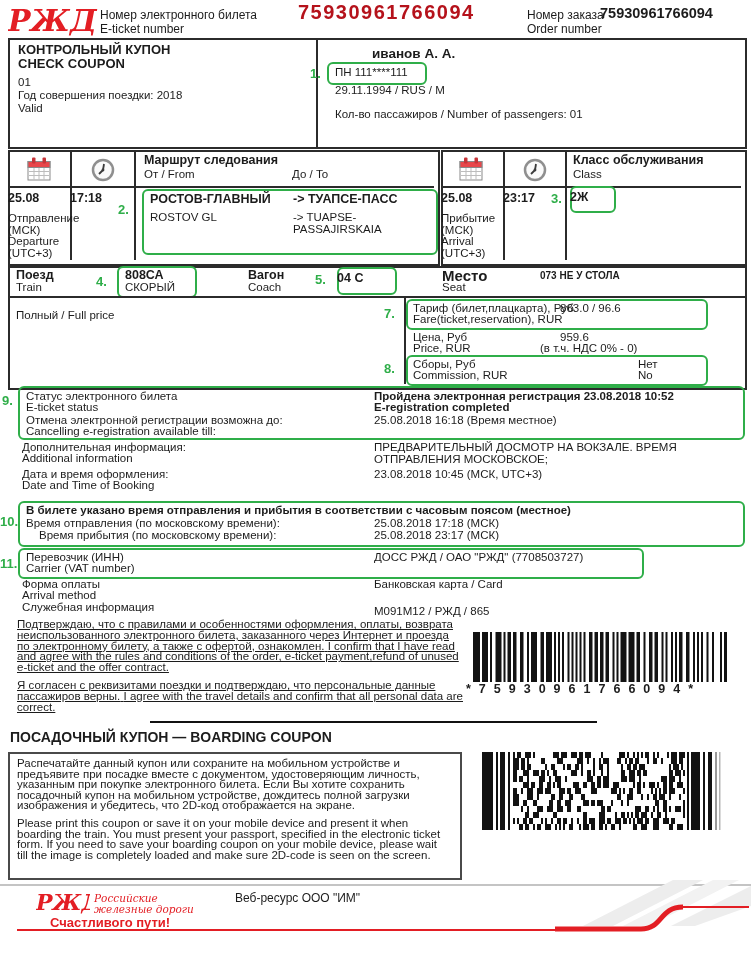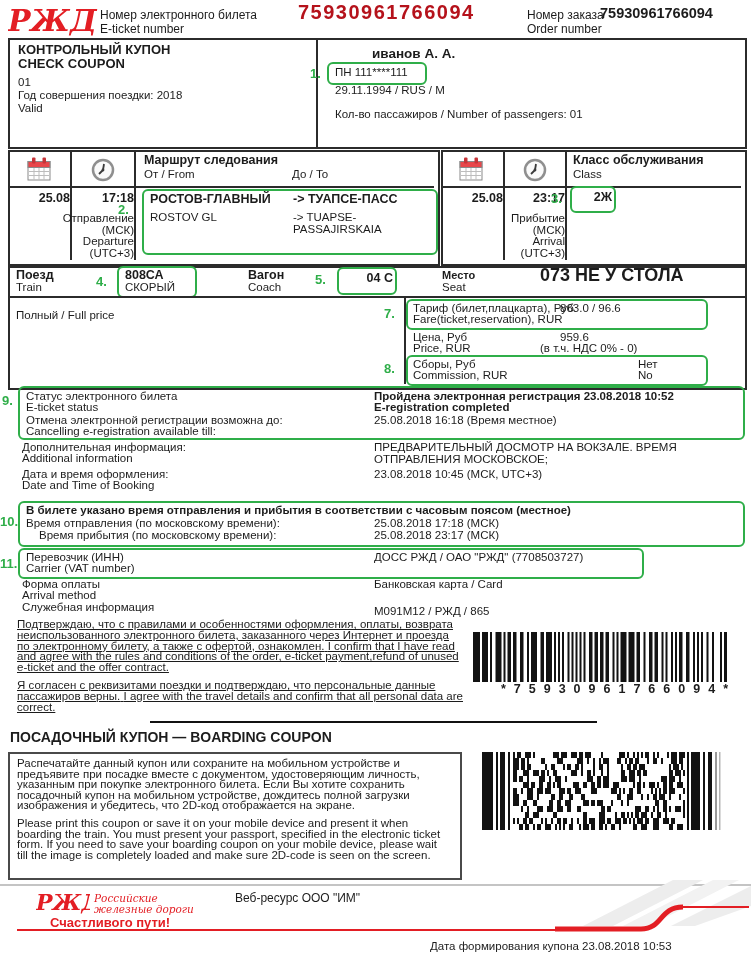--- a/index.html
+++ b/index.html
@@ -1,21 +1,21 @@
 <!DOCTYPE html>
 <html><head>
 <meta charset="utf-8">
 <style>
   html,body{margin:0;padding:0;background:#fff;}
   .page{position:relative;width:751px;height:960px;background:#fff;overflow:hidden;
         font-family:"Liberation Sans","DejaVu Sans",sans-serif;font-size:11.5px;color:#1c1c1c;}
   .t{position:absolute;white-space:nowrap;line-height:11px;}
   .wrap{white-space:normal;}
   .b{font-weight:bold;}
-  .ctr{text-align:right;}
+  .ctr{text-align:left;}
   .rgt{}
   .box{position:absolute;border:2px solid #2b2b2b;}
   .thinbox{position:absolute;border:2px solid #4a4a4a;}
   .vline{position:absolute;background:#2b2b2b;width:2px;}
   .hline{position:absolute;background:#2b2b2b;height:2px;}
   .gb{position:absolute;border:2px solid #2fae49;border-radius:6px;}
   .gn{position:absolute;color:#2fae49;font-weight:bold;font-size:13px;white-space:nowrap;}
   .red{color:#b5121b;}
   .legal{position:absolute;line-height:10.8px;}
   .legal p{margin:0 0 7px 0;text-decoration:underline;}
@@ -134,23 +134,23 @@
   <div class="t" style="left:16px;top:282px">Train</div>
   <div class="gn" style="left:96px;top:274px">4.</div>
   <div class="gb" style="left:117px;top:266px;width:76px;height:28px"></div>
   <div class="t b" style="left:125px;top:270px;font-size:12.5px">808СА</div>
   <div class="t" style="left:125px;top:282px">СКОРЫЙ</div>
   <div class="t b" style="left:248px;top:270px;font-size:12.5px">Вагон</div>
   <div class="t" style="left:248px;top:282px">Coach</div>
   <div class="gn" style="left:315px;top:272px">5.</div>
   <div class="gb" style="left:337px;top:267px;width:56px;height:24px"></div>
   <div class="t b ctr" style="left:337px;top:273px;width:56px;font-size:12.5px">04 С</div>
-  <div class="t b" style="left:442px;top:270px;font-size:11px">Место</div>
+  <div class="t b" style="left:442px;top:270px;font-size:15px">Место</div>
   <div class="t" style="left:442px;top:282px">Seat</div>
-  <div class="t b" style="left:540px;top:270px;font-size:18px">073 НЕ У СТОЛА</div>
+  <div class="t b" style="left:540px;top:270px;font-size:10px">073 НЕ У СТОЛА</div>
 
   <div class="box" style="left:8px;top:296px;width:735px;height:90px"></div>
   <div class="vline" style="left:404px;top:298px;height:86px;width:1.5px"></div>
   <div class="t" style="left:16px;top:310px">Полный / Full price</div>
 
   <div class="gn" style="left:384px;top:306px">7.</div>
   <div class="gb" style="left:406px;top:299px;width:298px;height:27px"></div>
   <div class="t" style="left:413px;top:303px">Тариф (билет,плацкарта), Руб</div>
   <div class="t rgt" style="left:560px;top:303px;width:138px">863.0 / 96.6</div>
   <div class="t" style="left:413px;top:314px">Fare(ticket,reservation), RUR</div>
@@ -533,15 +533,14 @@
   <div class="t" style="left:235px;top:893px;font-size:12px">Веб-ресурс ООО "ИМ"</div>
 
   <svg style="left:555px;top:878px" width="196" height="56" viewBox="0 0 196 56">
     <polygon points="28,48 118,2 148,2 58,48" fill="#ededed"></polygon>
     <polygon points="68,48 158,2 184,2 94,48" fill="#f2f2f2"></polygon>
     <polygon points="116,48 196,8 196,28 140,48" fill="#ededed"></polygon>
     <path d="M0 51 H86 C108 51 104 29 128 29" stroke="#e31e24" stroke-width="5" fill="none"></path>
     <line x1="126" y1="29" x2="194" y2="29" stroke="#e31e24" stroke-width="2"></line>
   </svg>
   <div class="hline" style="left:17px;top:929px;width:622px;height:1.8px;background:#e31e24"></div>
-  <div class="t rgt" style="left:430px;top:941px;width:315px">Дата формирования купона 23.08.2018 10:53</div>
 
 </div>
 
 </body></html>

